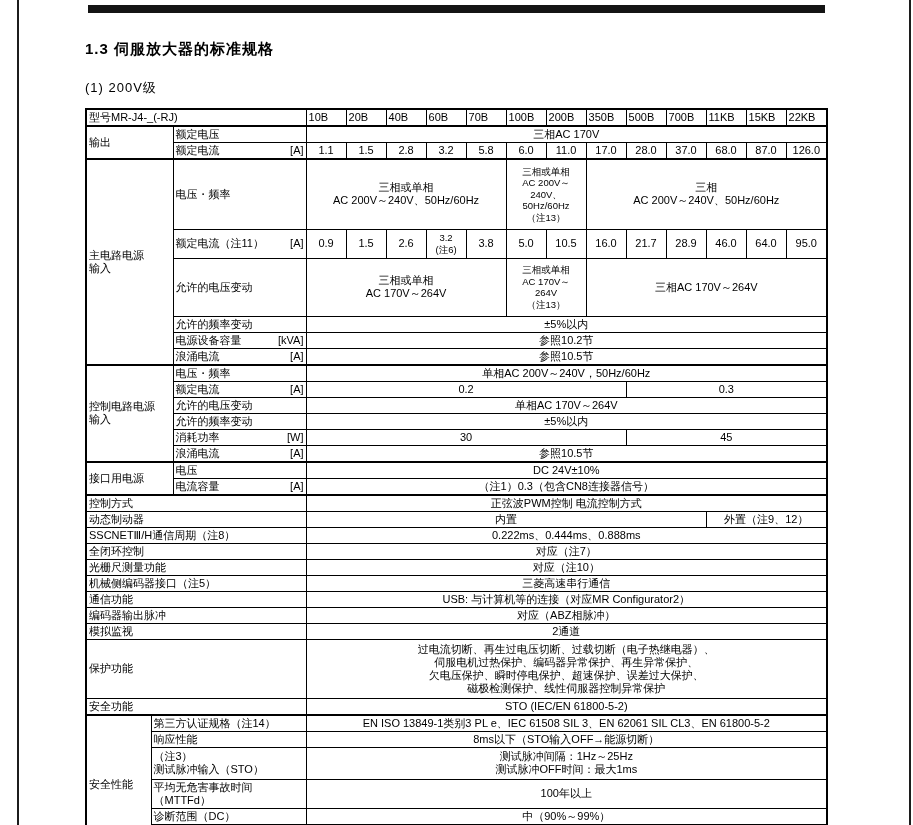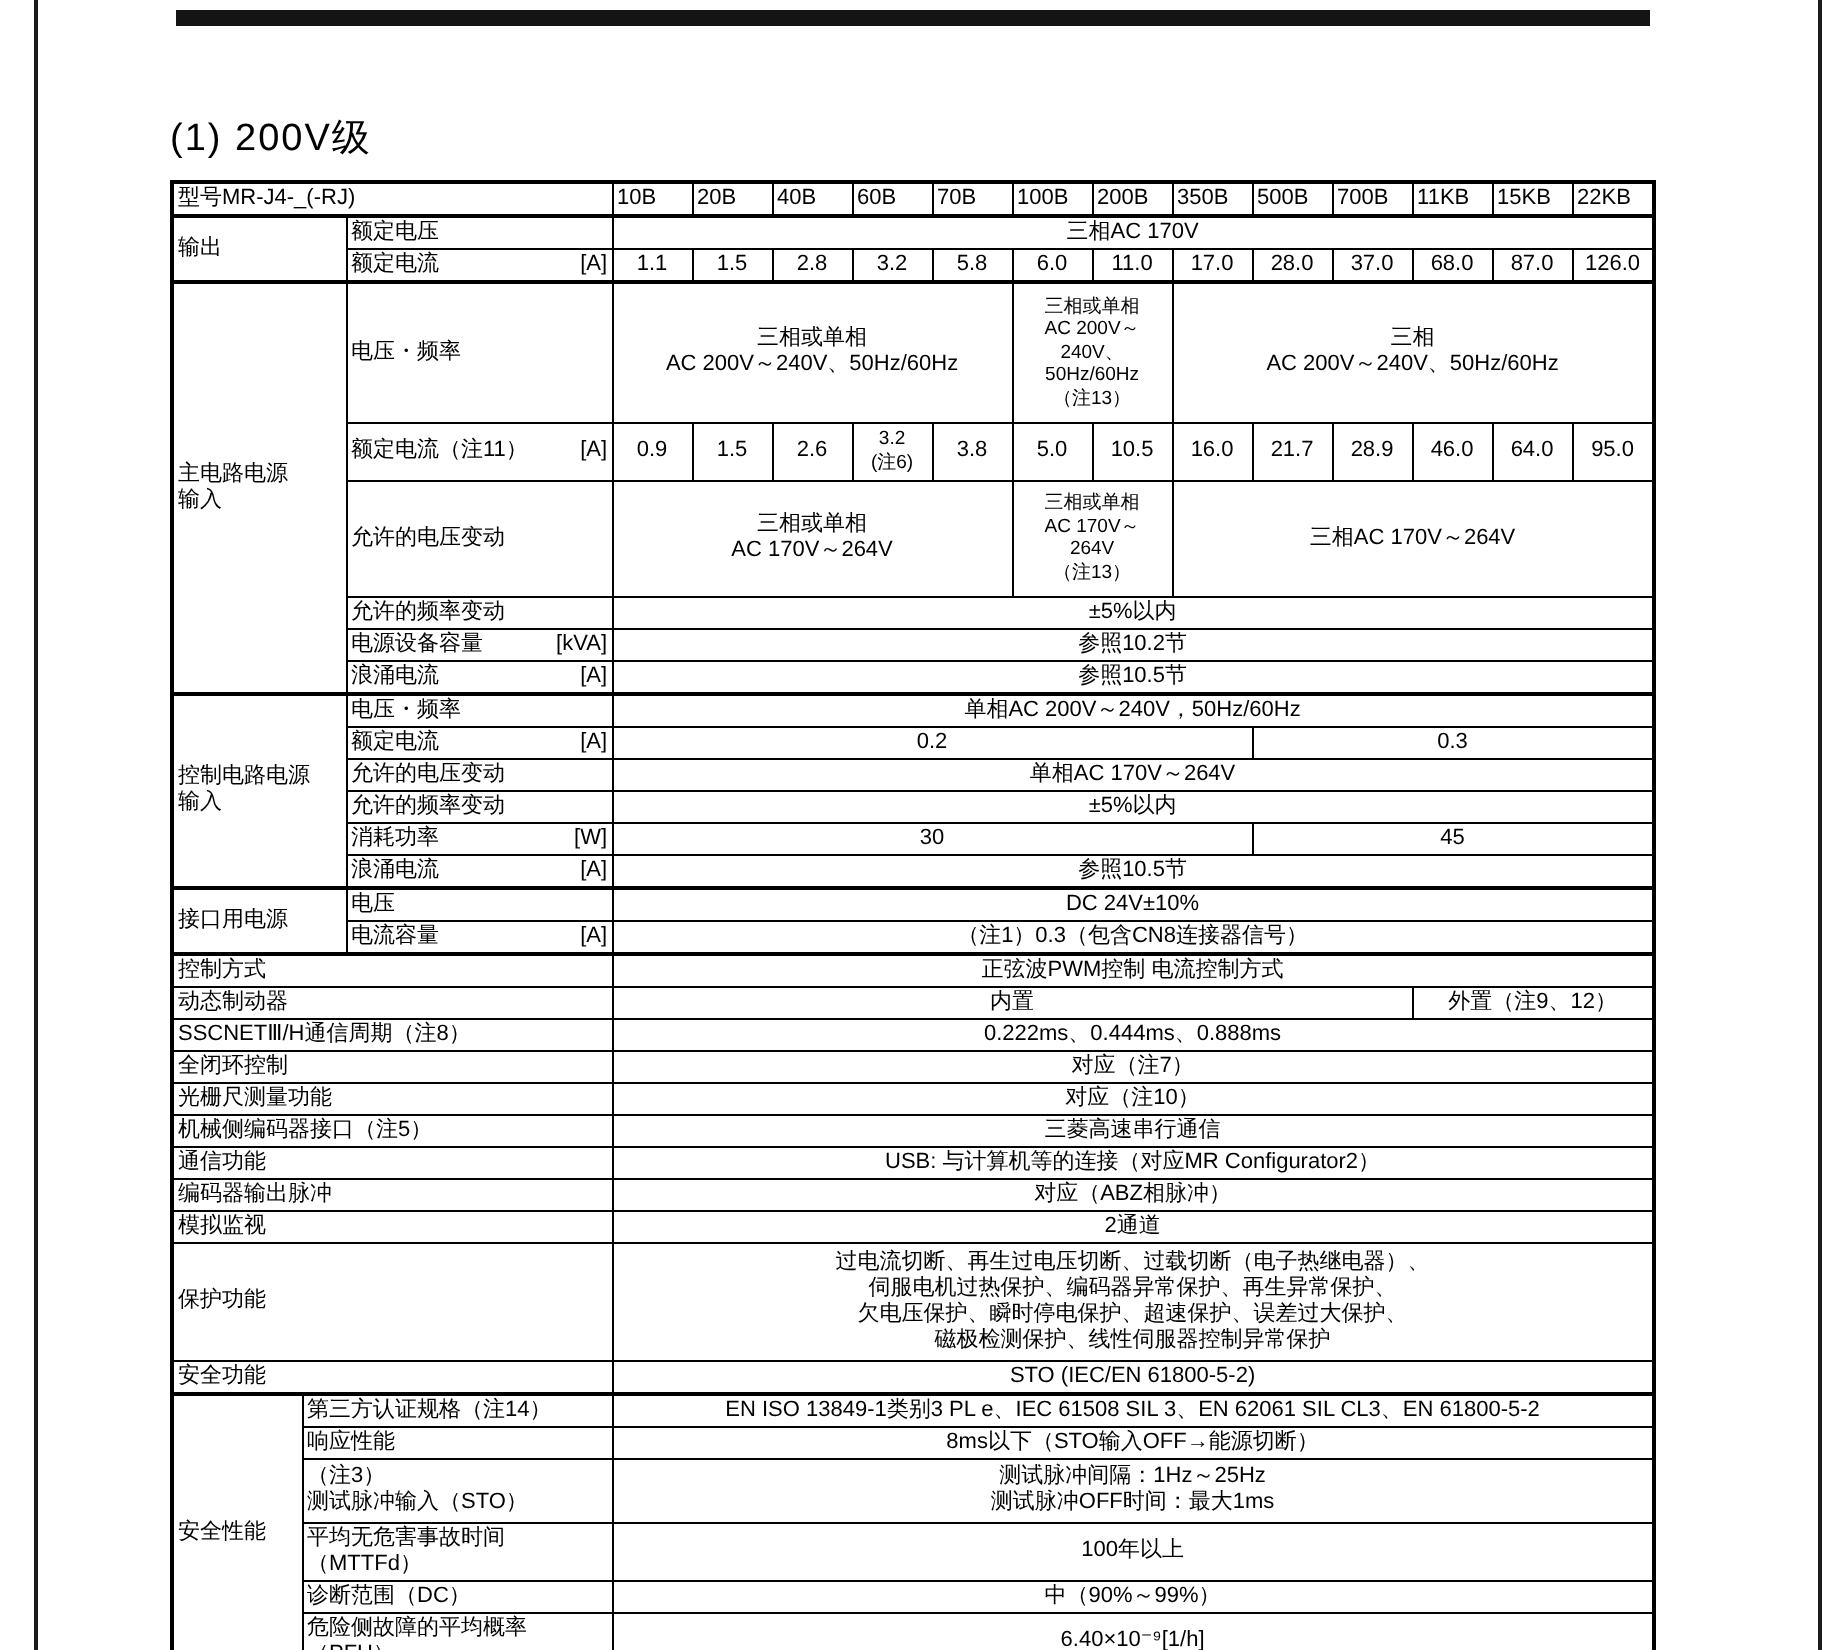--- a/index.html
+++ b/index.html
@@ -5,21 +5,21 @@
   html,body{margin:0;padding:0;}
   body{
     width:913px;height:825px;background:#ffffff;overflow:hidden;position:relative;
     font-family:"Liberation Sans","DejaVu Sans",sans-serif;color:#000;
   }
   .vline-left{position:absolute;left:17px;top:0;width:2px;height:825px;background:#1c1c1c;}
   .vline-right{position:absolute;left:909px;top:0;width:2px;height:825px;background:#1c1c1c;}
   .top-rule{position:absolute;left:88px;top:5px;width:737px;height:8px;background:#141414;}
   .content{position:absolute;left:85px;top:40px;width:744px;}
   .doc-title{font-size:15px;font-weight:bold;margin:0 0 0 0;line-height:18px;letter-spacing:1px;}
-  .doc-subtitle{font-size:19px;font-weight:normal;margin:22px 0 12px 0;line-height:16px;letter-spacing:1px;}
+  .doc-subtitle{font-size:13px;font-weight:normal;margin:22px 0 12px 0;line-height:16px;letter-spacing:1px;}
   table.spec{
     border-collapse:collapse;table-layout:fixed;width:743px;
     border:2px solid #000;font-size:11px;line-height:13px;
   }
   table.spec td{
     border:1px solid #000;padding:1px 2px;vertical-align:middle;
     overflow:hidden;word-wrap:break-word;
   }
   tr.sep td{border-top:2px solid #000;}
   td.hl{text-align:left;padding-left:4px;}
@@ -34,20 +34,21 @@
   td.has-unit .unit{float:right;}
 </style>
 </head>
 <body>
 
 <div class="vline-left"></div>
 <div class="vline-right"></div>
 <div class="top-rule"></div>
 
 <div class="content">
+  <h1 class="doc-title">1.3 伺服放大器的标准规格</h1>
   <div class="doc-subtitle">(1) 200V级</div>
   <table class="spec">
     <colgroup>
       <col style="width:65px">
         <col style="width:22px">
         <col style="width:133px">
       <col style="width:40px">
         <col style="width:40px">
         <col style="width:40px">
         <col style="width:40px">

